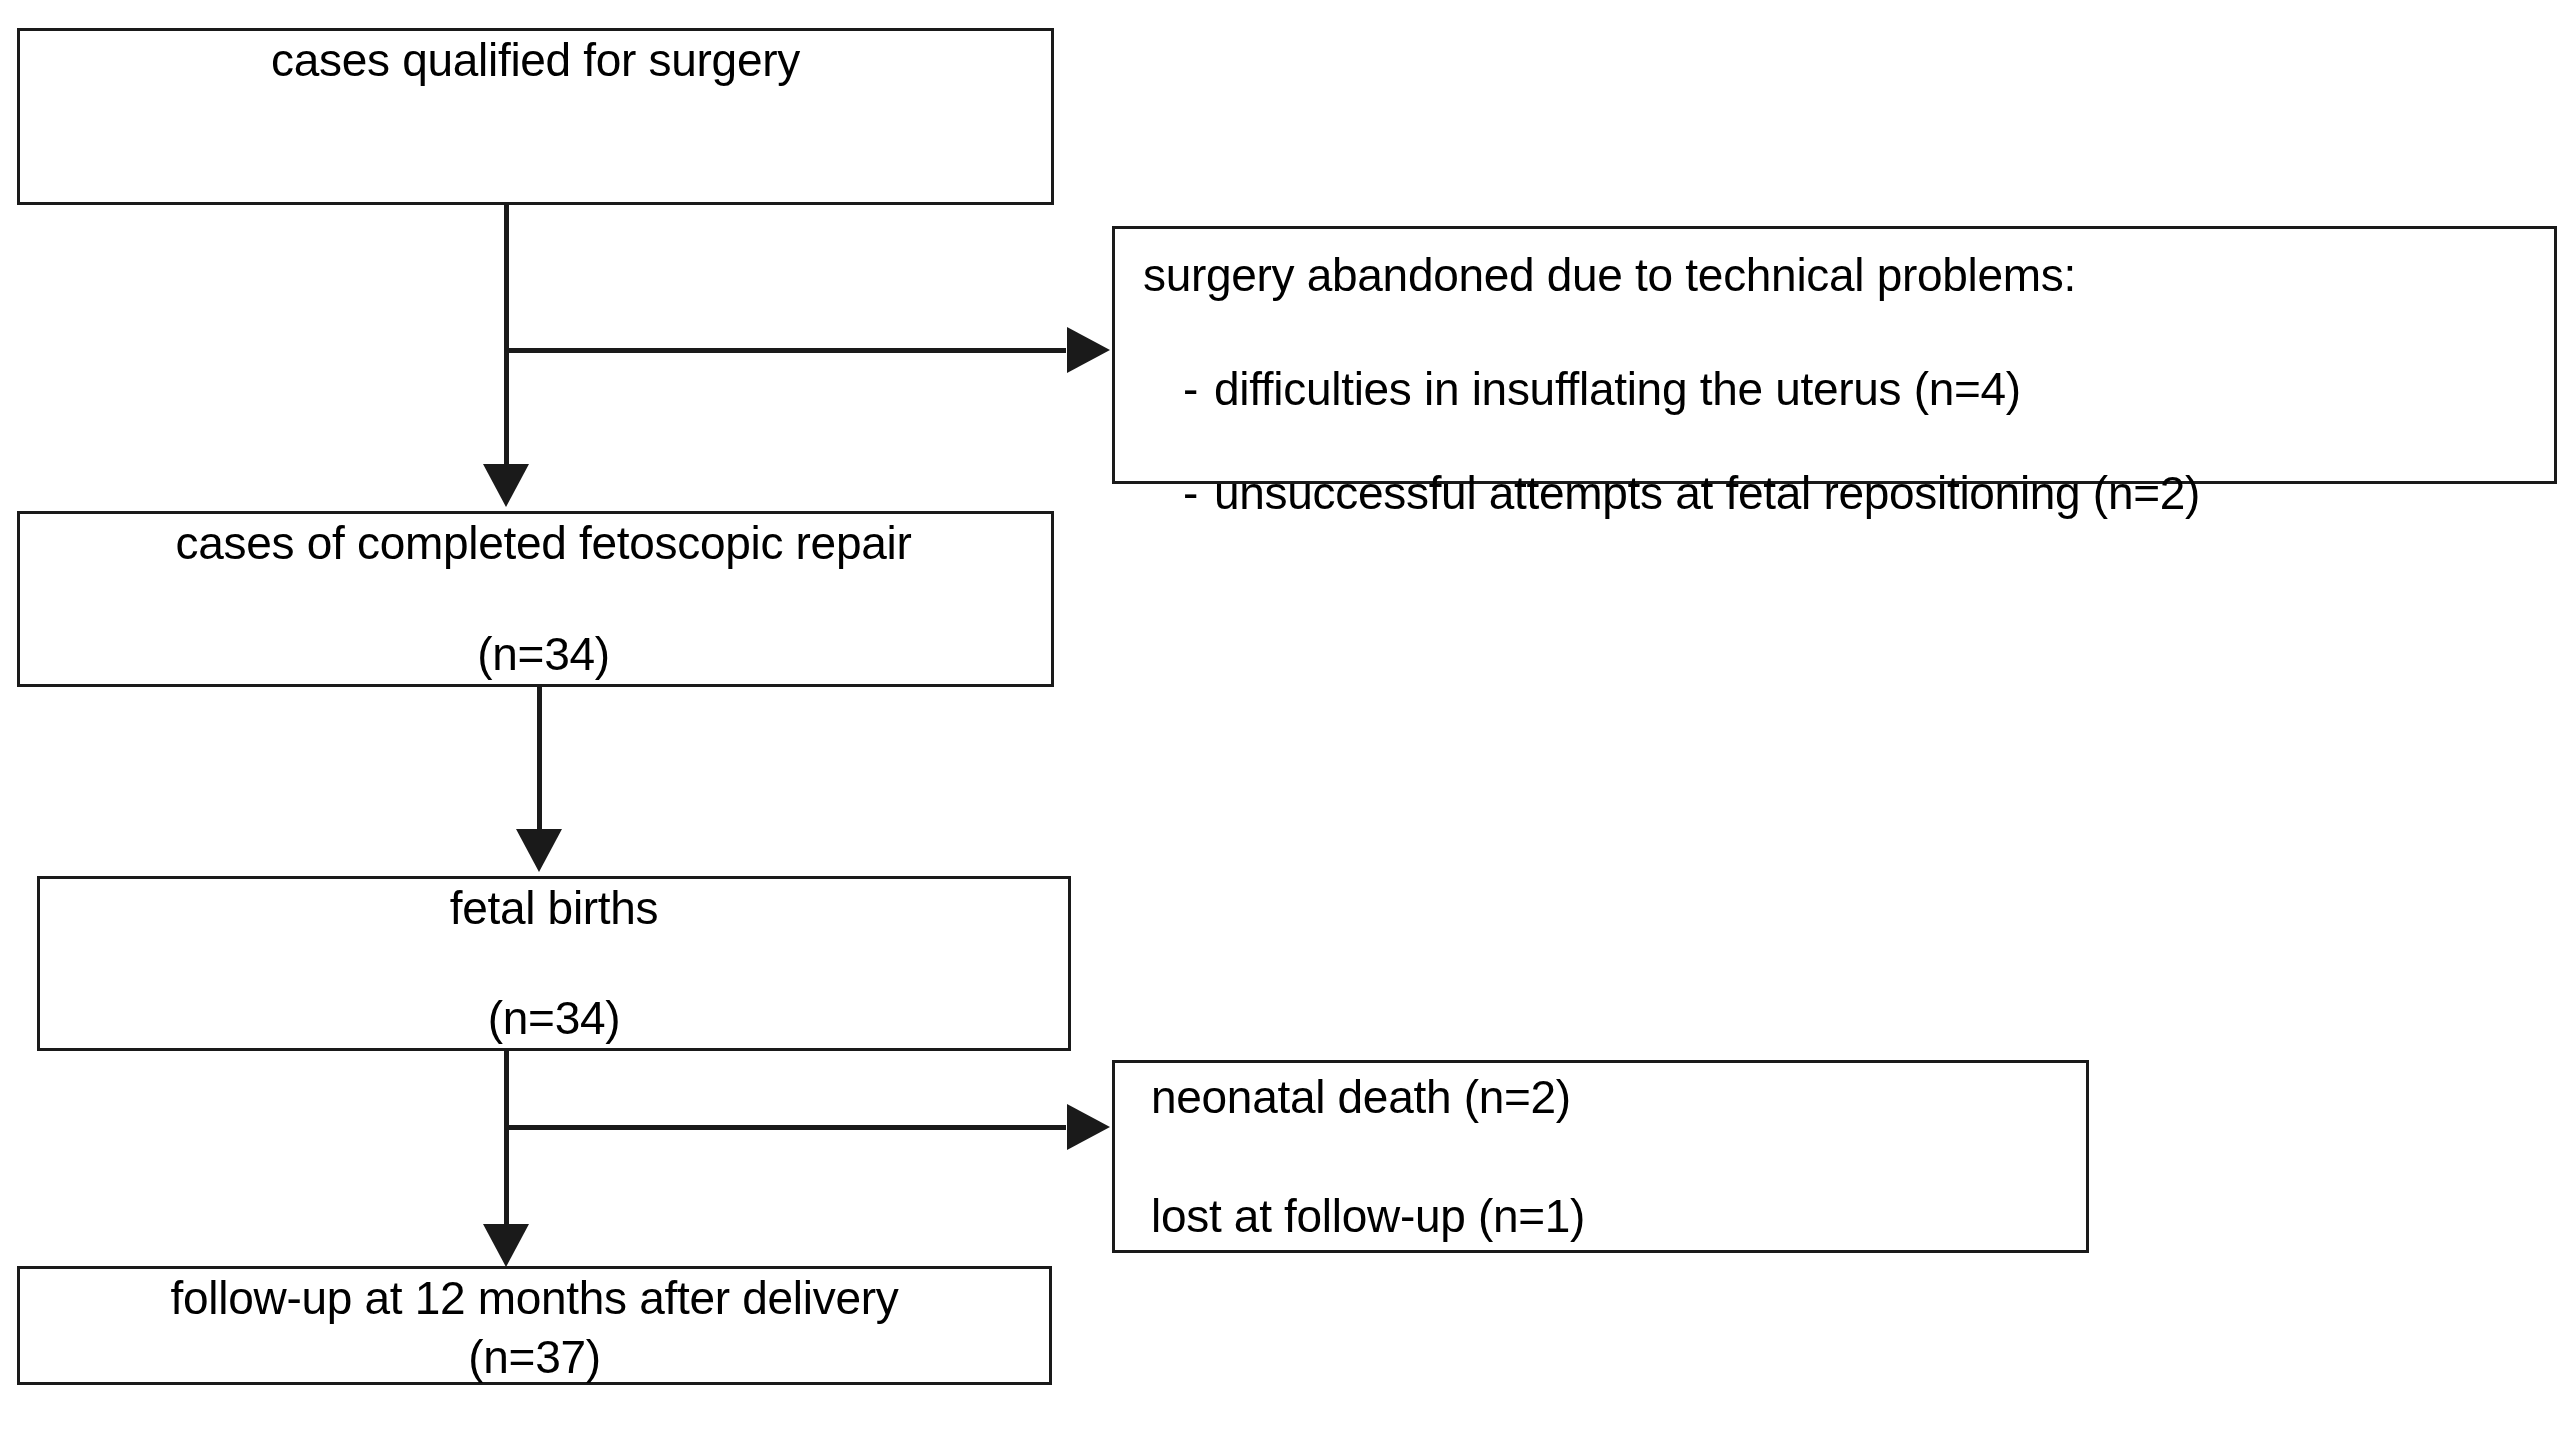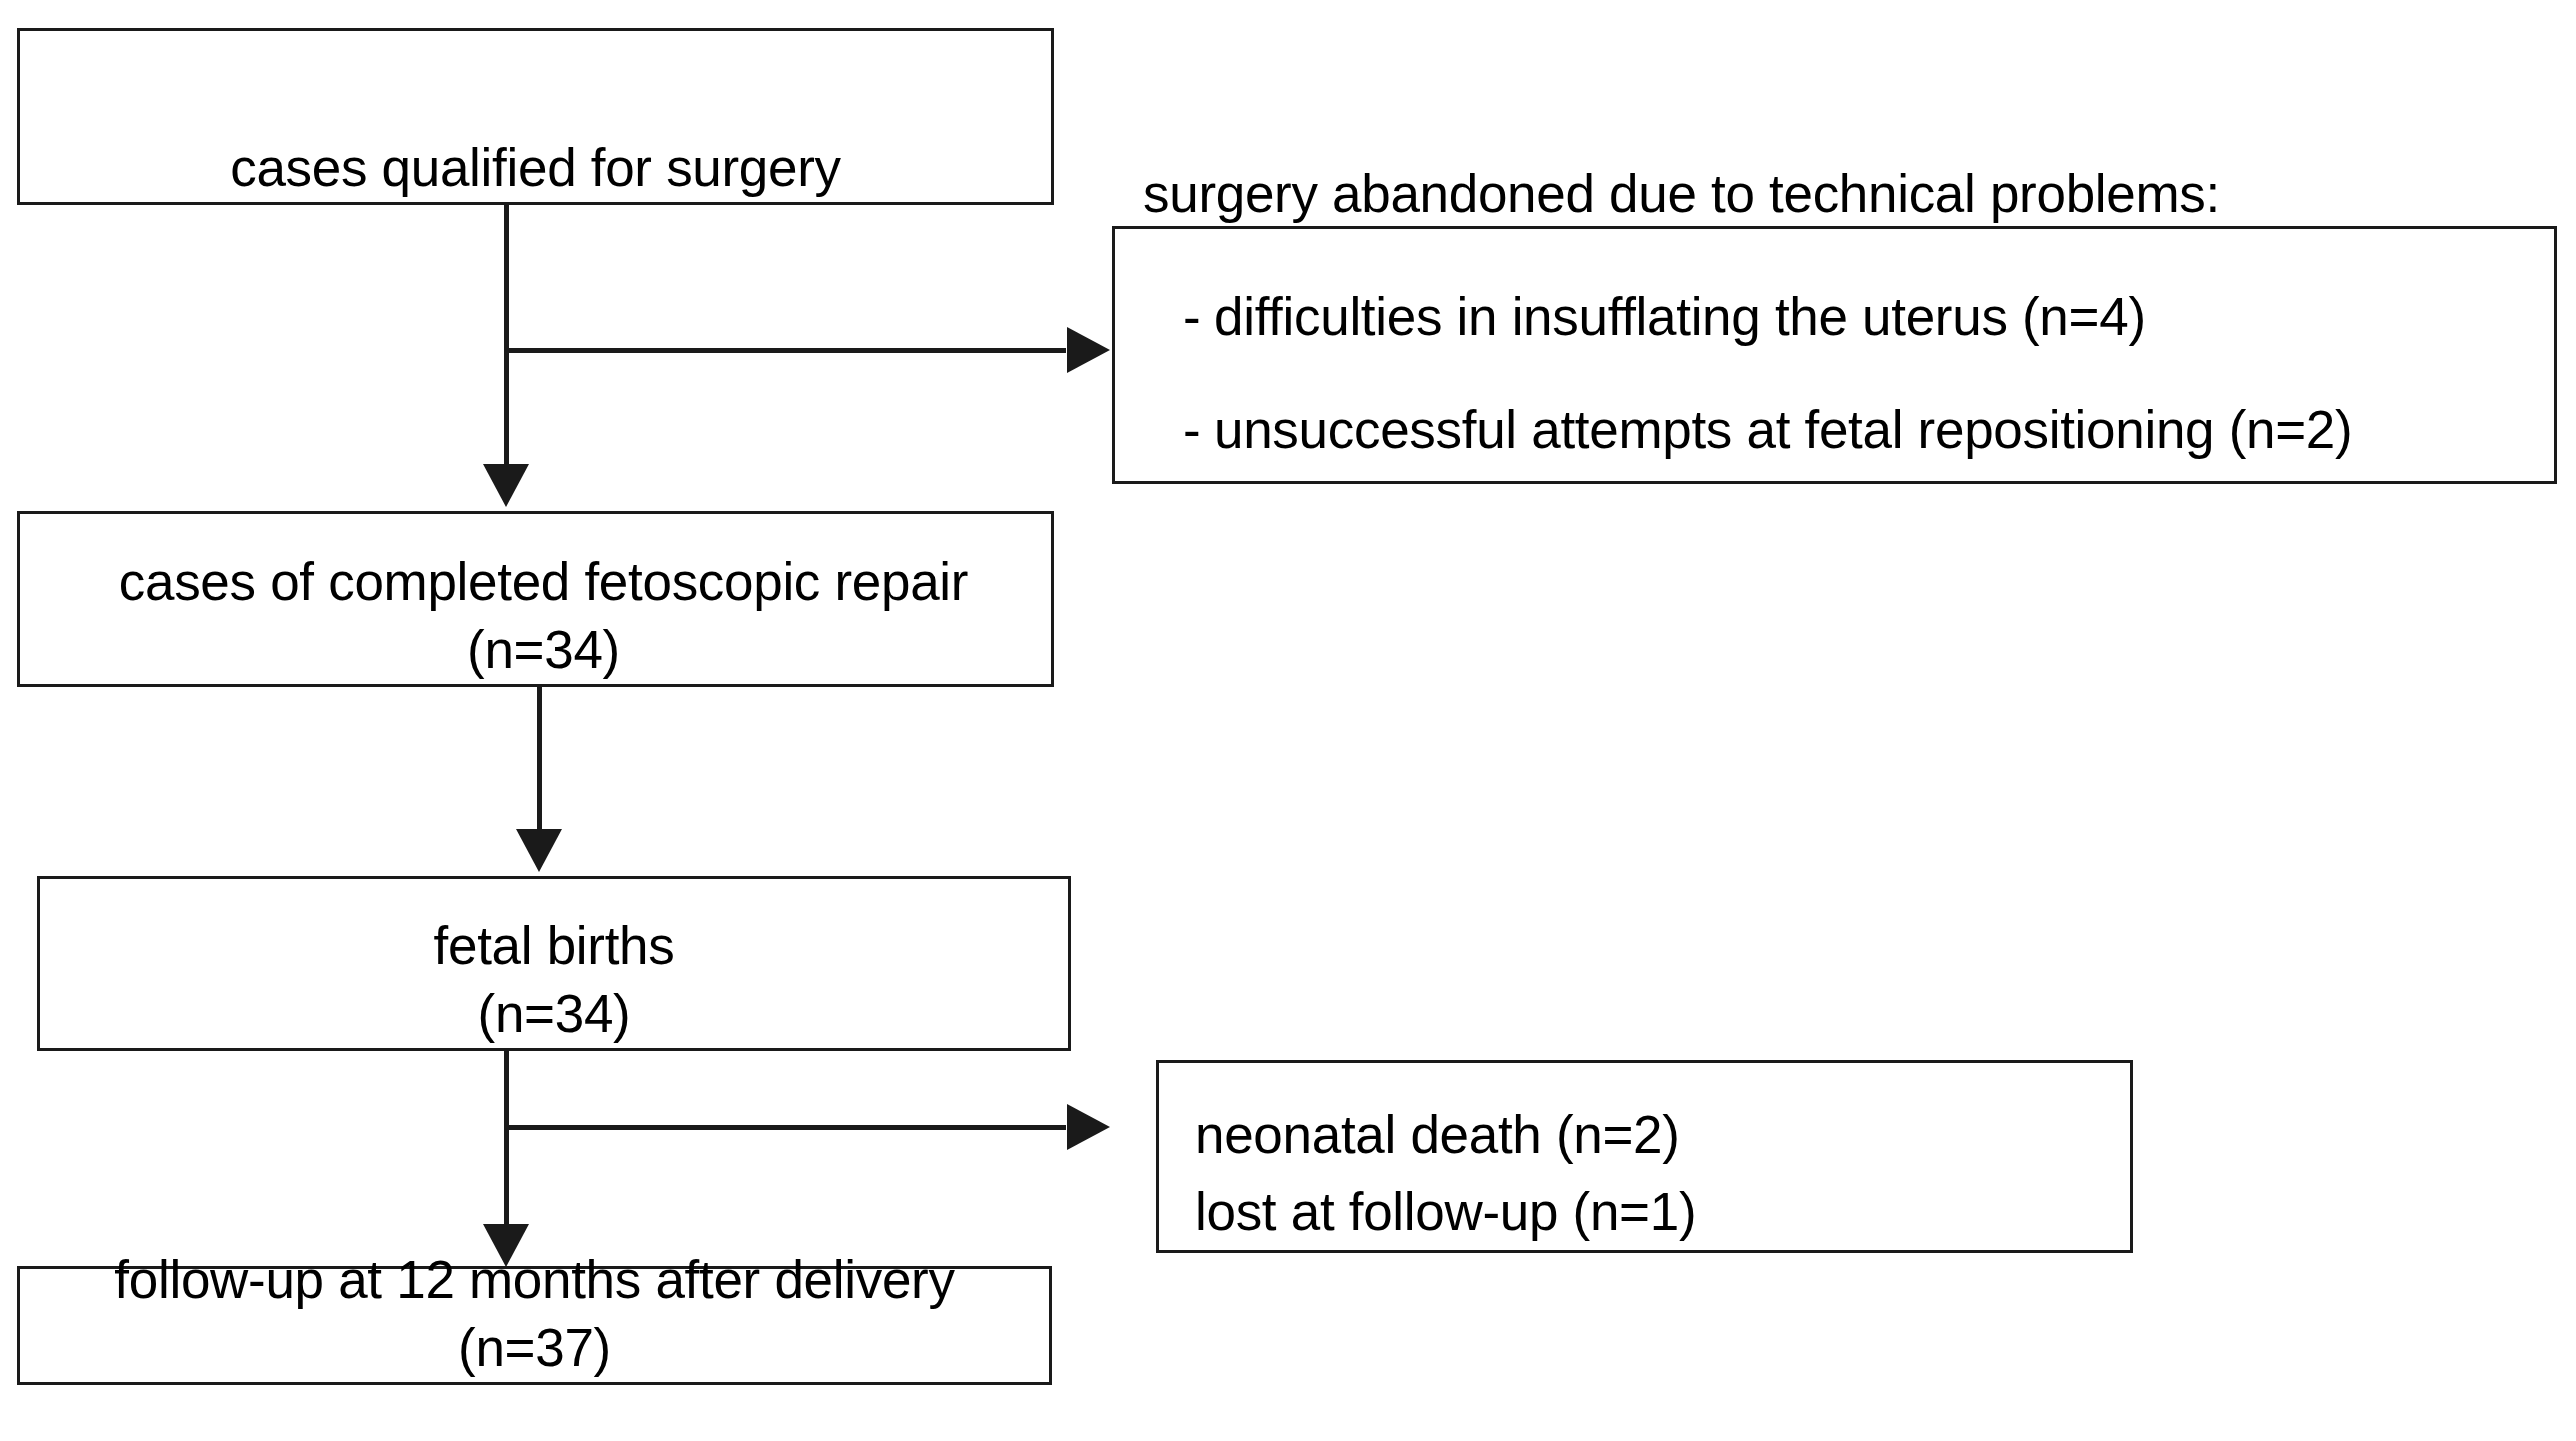--- a/index.html
+++ b/index.html
@@ -16,23 +16,23 @@
     font-family: "Liberation Sans", "DejaVu Sans", sans-serif;
     overflow: hidden;
   }
   .node {
     position: absolute;
     box-sizing: border-box;
     border: 3.9px solid #1a1a1a;
     background: #ffffff;
     display: flex;
     flex-direction: column;
-    justify-content: flex-end;
+    justify-content: space-between;
     color: #000000;
-    font-size: 53px;
+    font-size: 46px;
     line-height: 1.28;
     letter-spacing: -0.3px;
   }
   .node.centered {
     align-items: center;
     text-align: center;
   }
   .node.lefted {
     align-items: flex-start;
     text-align: left;
@@ -57,21 +57,20 @@
     margin-top: 15.5px;
   }
   .bullet-row .dash {
     width: 71px;
     flex: 0 0 71px;
     padding-left: 40px;
     box-sizing: border-box;
   }
   .plain-box {
     padding: 0 0 0 36px;
-    margin-left: 44px;
   }
   .plain-box .line {
     margin: 4.6px 0;
   }
   
   .vline {
     position: absolute;
     width: 4.6px;
     background: #1a1a1a;
   }

